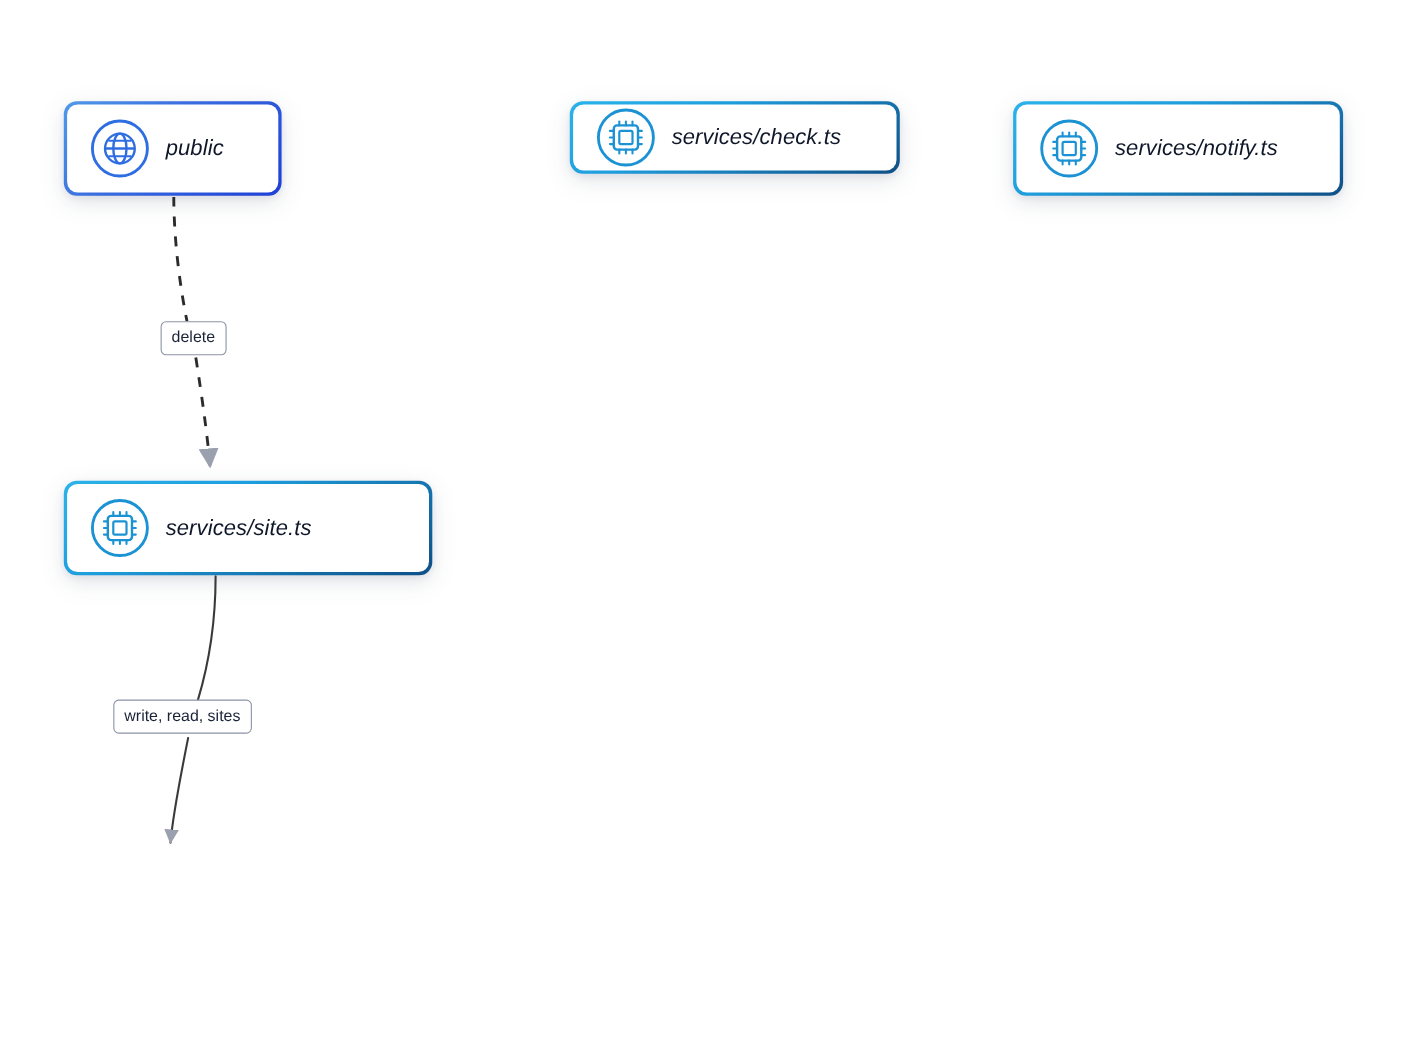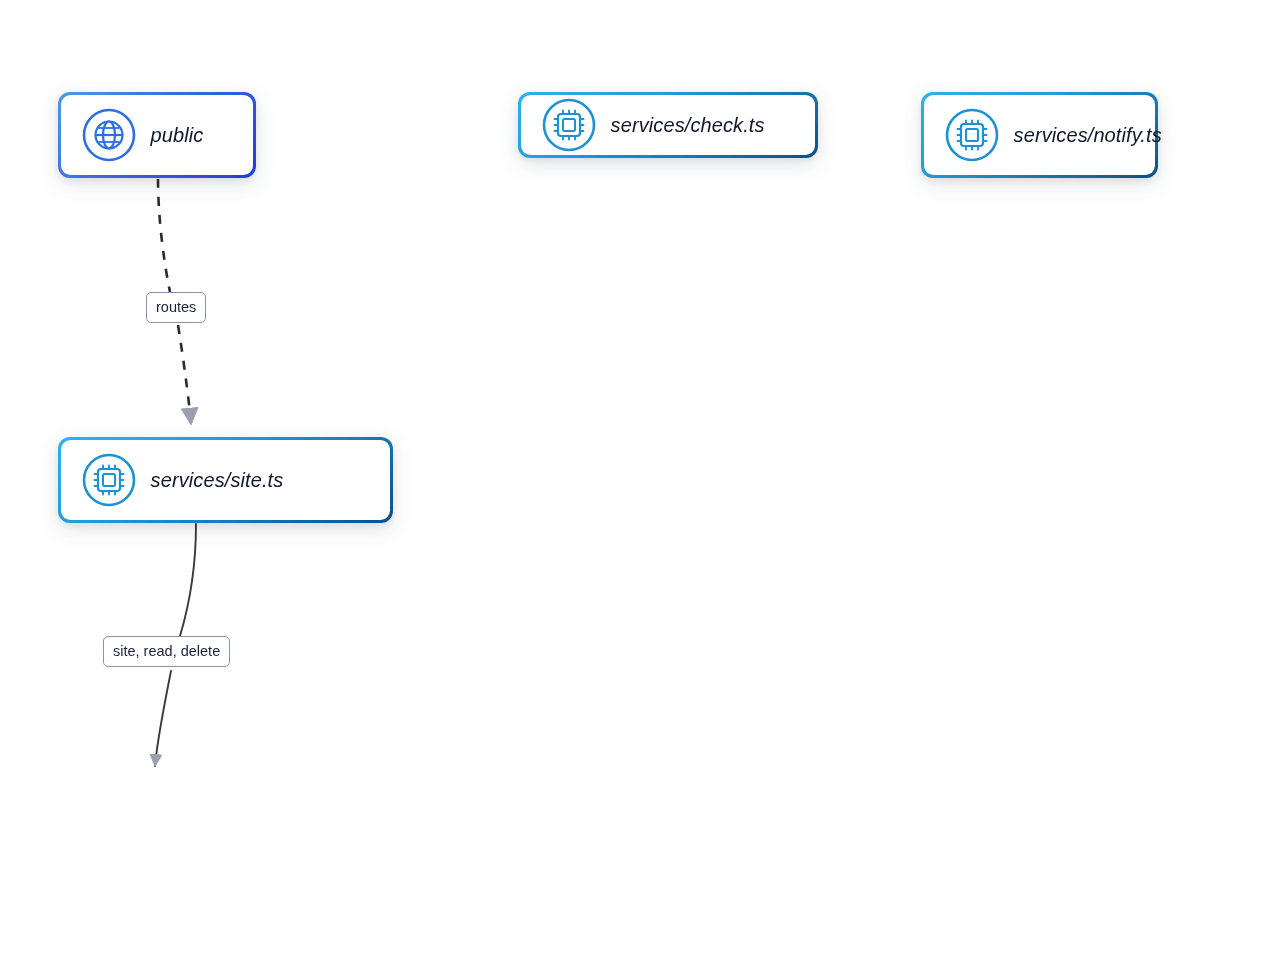--- a/index.html
+++ b/index.html
@@ -130,21 +130,21 @@
           <line x1="13.5" y1="34" x2="17" y2="34"></line>
           <line x1="39" y1="22" x2="42.5" y2="22"></line>
           <line x1="39" y1="28" x2="42.5" y2="28"></line>
           <line x1="39" y1="34" x2="42.5" y2="34"></line>
         </g>
       </svg>
       <span class="node-label">services/check.ts</span>
     </div>
   </div>
 
-  <div class="node theme-cyan" style="left:921px; top:92px; width:237px; height:86px;">
+  <div class="node theme-cyan" style="left:921px; top:92px; width:300px; height:86px;">
     <div class="node-inner">
       <svg class="node-icon" viewBox="0 0 56 56">
         <circle cx="28" cy="28" r="25" fill="none" stroke="#1b92d4" stroke-width="2.6"></circle>
         <rect x="17" y="17" width="22" height="22" rx="3" fill="none" stroke="#1b92d4" stroke-width="2.2"></rect>
         <rect x="22" y="22" width="12" height="12" rx="1.5" fill="none" stroke="#1b92d4" stroke-width="2"></rect>
         <g stroke="#1b92d4" stroke-width="1.9" stroke-linecap="round">
           <line x1="22" y1="13.5" x2="22" y2="17"></line>
           <line x1="28" y1="13.5" x2="28" y2="17"></line>
           <line x1="34" y1="13.5" x2="34" y2="17"></line>
           <line x1="22" y1="39" x2="22" y2="42.5"></line>
@@ -181,17 +181,17 @@
           <line x1="39" y1="22" x2="42.5" y2="22"></line>
           <line x1="39" y1="28" x2="42.5" y2="28"></line>
           <line x1="39" y1="34" x2="42.5" y2="34"></line>
         </g>
       </svg>
       <span class="node-label">services/site.ts</span>
     </div>
   </div>
 
 
-  <div class="edge-label" style="left:146px; top:292px;">routes</div>
+  <div class="edge-label" style="left:146px; top:292px;">delete</div>
 
-  <div class="edge-label" style="left:103px; top:636px;">site, read, delete</div>
+  <div class="edge-label" style="left:103px; top:636px;">write, read, sites</div>
 
 </div>
 
 </body></html>

